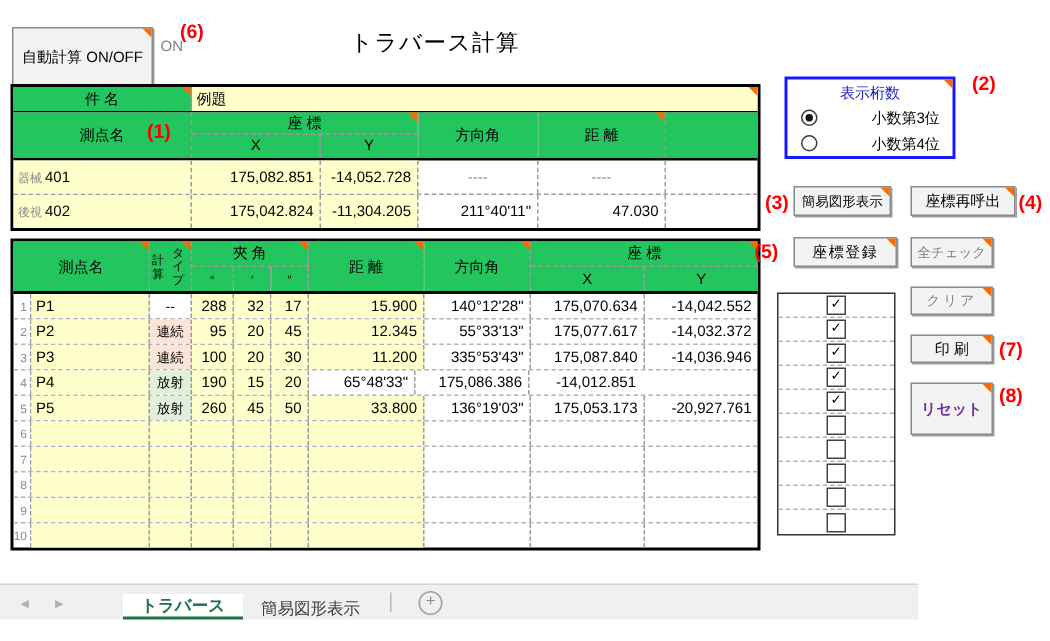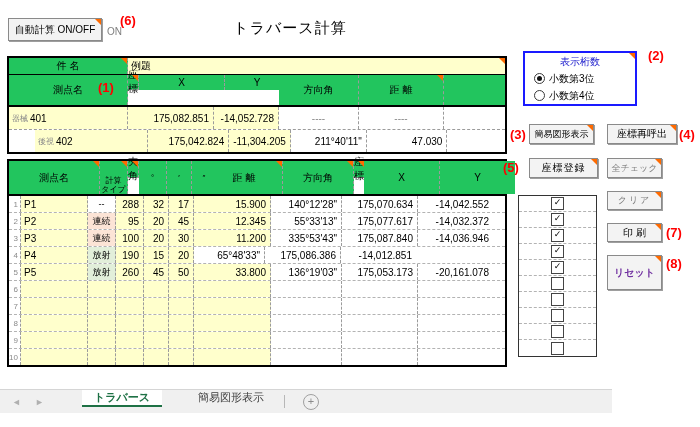--- a/index.html
+++ b/index.html
@@ -7,70 +7,70 @@
          font-family:"Liberation Sans","DejaVu Sans",sans-serif;color:#000;}
   
   .tri{position:relative;}
   .tri::after{content:"";position:absolute;top:0;right:0;width:0;height:0;
               border-top:6px solid #ff6a00;border-left:6px solid transparent;}
   .xbtn{position:absolute;background:#f3f3f3;border:1px solid #8a8a8a;
         box-shadow:1px 1px 0 #9e9e9e;display:flex;align-items:center;justify-content:center;
         font-size:10px;box-sizing:border-box;cursor:default;}
   .ann{position:absolute;color:#ff0000;font-weight:bold;font-size:13px;z-index:30;}
   
-  .autocalc{left:8px;top:18px;width:94px;height:23px;font-size:10px;}
+  .autocalc{left:8px;top:18px;width:94px;height:40px;font-size:10px;}
   .onlbl{position:absolute;left:107px;top:26px;font-size:10px;color:#7f7f7f;}
   .title{position:absolute;left:205px;top:19px;width:170px;text-align:center;
          font-size:15px;letter-spacing:1px;}
   
   .tbl{position:absolute;background:#fff;border:2px solid #000;box-sizing:border-box;}
   .tc{box-sizing:border-box;border-right:1px dashed #9b9b9b;overflow:hidden;white-space:nowrap;
       font-size:10px;display:flex;align-items:center;}
   .tc:last-child{border-right:none;}
   .num{justify-content:flex-end;padding-right:4px;}
   .left{justify-content:flex-start;padding-left:3px;}
   .yel{background:#ffffcc;}
   .dash{color:#8a8a8a;justify-content:center;padding-right:0;}
   .pfx{color:#8a8a8a;font-size:8px;margin-right:2px;}
   .hcell{box-sizing:border-box;border-right:1px dashed #9b9b9b;display:flex;align-items:center;
          justify-content:center;font-size:10px;background:#22c55e;}
   
   .t1{left:7px;top:56px;width:500px;}
   .subjrow{display:flex;height:16px;border-bottom:1px solid #000;}
   .t1head{border-bottom:2px solid #000;}
   .t1row{display:flex;height:22px;border-bottom:1px dashed #9b9b9b;}
-  .t1body .t1row:last-child{border-bottom:none;padding-left:26px;}
+  .t1body .t1row:last-child{border-bottom:none;}
   .w-pt{width:119px;}.w-x1{width:86px;}.w-y1{width:65px;}.w-az1{width:80px;}.w-d1{width:85px;}.w-ex1{width:61px;}
   .g151{width:151px;}
   .hfull{height:30px;}
   
   .digits{position:absolute;left:523px;top:51px;width:114px;height:55px;border:2px solid #1a1aff;
           box-sizing:border-box;background:#fff;}
   .digits-title{text-align:center;color:#1a1acc;font-size:10px;margin-top:2px;}
   .radio-row{display:flex;align-items:center;height:15px;margin:2px 0 0 9px;}
   .radio{width:9px;height:9px;border:1px solid #3a3a3a;border-radius:50%;margin-right:4px;
          position:relative;background:#fff;}
   .radio.on::after{content:"";position:absolute;left:2px;top:2px;width:5px;height:5px;
          border-radius:50%;background:#111;}
-  .rlabel{font-size:10px;}
+  .rlabel{font-size:10px;margin-left:32px;}
   
   .t2{left:7px;top:159px;width:500px;}
   .t2head{display:flex;height:33px;border-bottom:2px solid #000;}
   .h33{height:33px;}
   .h17{height:17px;border-bottom:1px dashed #9b9b9b;box-sizing:border-box;}
   .h16{height:16px;}
-  .grp{display:flex;flex-direction:row;box-sizing:border-box;}
+  .grp{display:flex;flex-direction:column;box-sizing:border-box;}
   .subrow{display:flex;flex:1;}
   .t2row{display:flex;height:16px;border-bottom:1px dashed #b3b3b3;}
   .t2body .t2row:last-child{border-bottom:none;}
-  .w-no{width:12px;}.w-nm{width:67px;}.w-tp{width:28px;}.w-dg{width:28px;}.w-mn{width:25px;}
+  .w-no{width:12px;}.w-nm{width:79px;}.w-tp{width:28px;}.w-dg{width:28px;}.w-mn{width:25px;}
   .w-sc{width:25px;}.w-d2{width:77px;}.w-az2{width:71px;}.w-x2{width:76px;}.w-y2{width:75px;}
   .g78{width:78px;}.g151b{width:151px;}
   .rowno{color:#8a8a8a;font-size:8px;justify-content:flex-end;padding-right:2px;}
-  .small2{font-size:8px;line-height:9px;text-align:center;flex-direction:column;justify-content:flex-end;}
+  .small2{font-size:8px;line-height:9px;text-align:center;flex-direction:row;justify-content:flex-end;}
   .tctype{justify-content:center;font-size:9px;}
   
   .cbpanel{position:absolute;left:518px;top:195px;width:79px;height:162px;border:1px solid #333;
            box-sizing:border-box;background:#fff;}
   .cbrow{display:flex;align-items:center;justify-content:center;height:16px;
          border-bottom:1px dashed #b3b3b3;box-sizing:border-box;}
   .cbpanel .cbrow:last-child{border-bottom:none;}
   .cbx{width:11px;height:11px;border:1px solid #444;background:#fff;font-size:9px;line-height:9px;
        text-align:center;font-weight:bold;}
   
@@ -79,21 +79,21 @@
   .btn-reg{left:529px;top:158px;width:69px;height:20px;letter-spacing:1px;}
   .btn-checkall{left:607px;top:158px;width:55px;height:20px;font-size:9px;color:#7f7f7f;}
   .btn-clear{left:607px;top:191px;width:55px;height:19px;font-size:9px;color:#7f7f7f;letter-spacing:2px;}
   .btn-print{left:607px;top:223px;width:55px;height:19px;}
   .btn-reset{left:607px;top:255px;width:55px;height:35px;color:#7030a0;font-weight:bold;}
   
   .sheetbar{position:absolute;left:0;top:389px;width:612px;height:23px;background:#f0f0f0;
             border-top:1px solid #d5d5d5;display:flex;align-items:stretch;}
   .navarrows{display:flex;align-items:center;padding-left:12px;width:70px;color:#b0b0b0;
              font-size:9px;gap:14px;}
-  .tabs{display:flex;align-items:flex-start;gap:24px;}
+  .tabs{display:flex;align-items:flex-end;}
   .tab{display:flex;align-items:center;padding:0 12px;font-size:11px;color:#3c3c3c;
        box-sizing:border-box;}
   .tab.active{background:#ffffff;color:#1e7145;font-weight:bold;border-bottom:2px solid #1e7145;}
   .tabsep{width:1px;background:#b7b7b7;margin:5px 8px;}
   .addsheet{display:flex;align-items:center;margin-left:10px;}
   .plus{width:14px;height:14px;border:1px solid #a0a0a0;border-radius:50%;color:#8a8a8a;
         font-size:11px;line-height:12px;text-align:center;}
 </style>
 </head>
 <body>
@@ -242,21 +242,21 @@
         <div class="t2row">
           <div class="tc rowno w-no">5</div>
           <div class="tc yel left w-nm">P5</div>
           <div class="tc tctype w-tp" style="background: rgb(226, 239, 218);">放射</div>
           <div class="tc num yel w-dg">260</div>
           <div class="tc num yel w-mn">45</div>
           <div class="tc num yel w-sc">50</div>
           <div class="tc num yel w-d2">33.800</div>
           <div class="tc num w-az2">136°19'03"</div>
           <div class="tc num w-x2">175,053.173</div>
-          <div class="tc num w-y2">-20,161.078</div>
+          <div class="tc num w-y2">-20,927.761</div>
         </div>
         <div class="t2row">
           <div class="tc rowno w-no">6</div>
           <div class="tc yel left w-nm"></div>
           <div class="tc tctype w-tp" style="background: rgb(255, 255, 204);"></div>
           <div class="tc num yel w-dg"></div>
           <div class="tc num yel w-mn"></div>
           <div class="tc num yel w-sc"></div>
           <div class="tc num yel w-d2"></div>
           <div class="tc num w-az2"></div>

